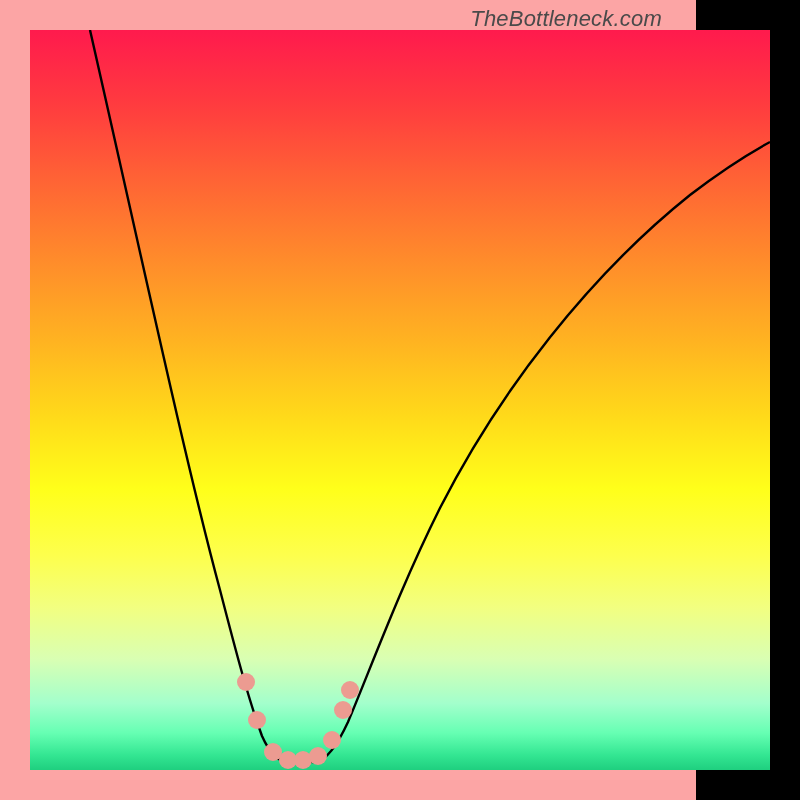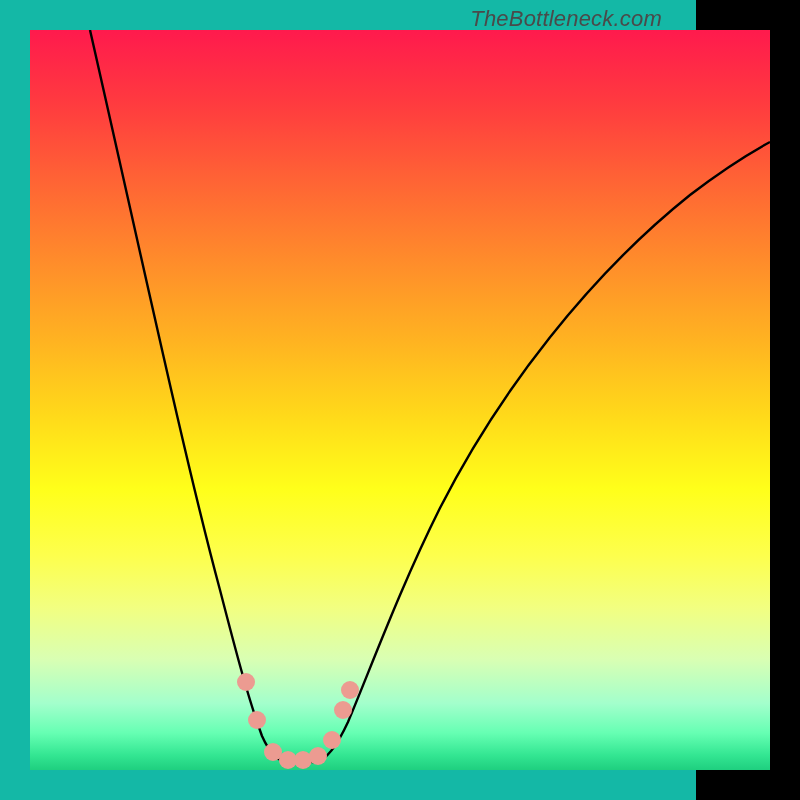--- a/index.html
+++ b/index.html
@@ -1,16 +1,16 @@
 <!DOCTYPE html>
 <html><head>
 <meta charset="utf-8">
 <style>
   html,body{margin:0;padding:0;width:800px;height:800px;background:#000;overflow:hidden}
-  .frame{position:absolute;left:0;top:0;width:696px;height:800px;background:#14b8a6}
+  .frame{position:absolute;left:0;top:0;width:696px;height:800px;background:#fca5a5}
   .plot{position:absolute;left:30px;top:30px;width:740px;height:740px;
         background:linear-gradient(to bottom,
           #ff1a4d 0%,
           #ff3b3f 10%,
           #ff6a33 22%,
           #ff8f2a 32%,
           #ffb321 42%,
           #ffd91a 52%,
           #ffff1a 62%,
           #fdff4d 71%,

